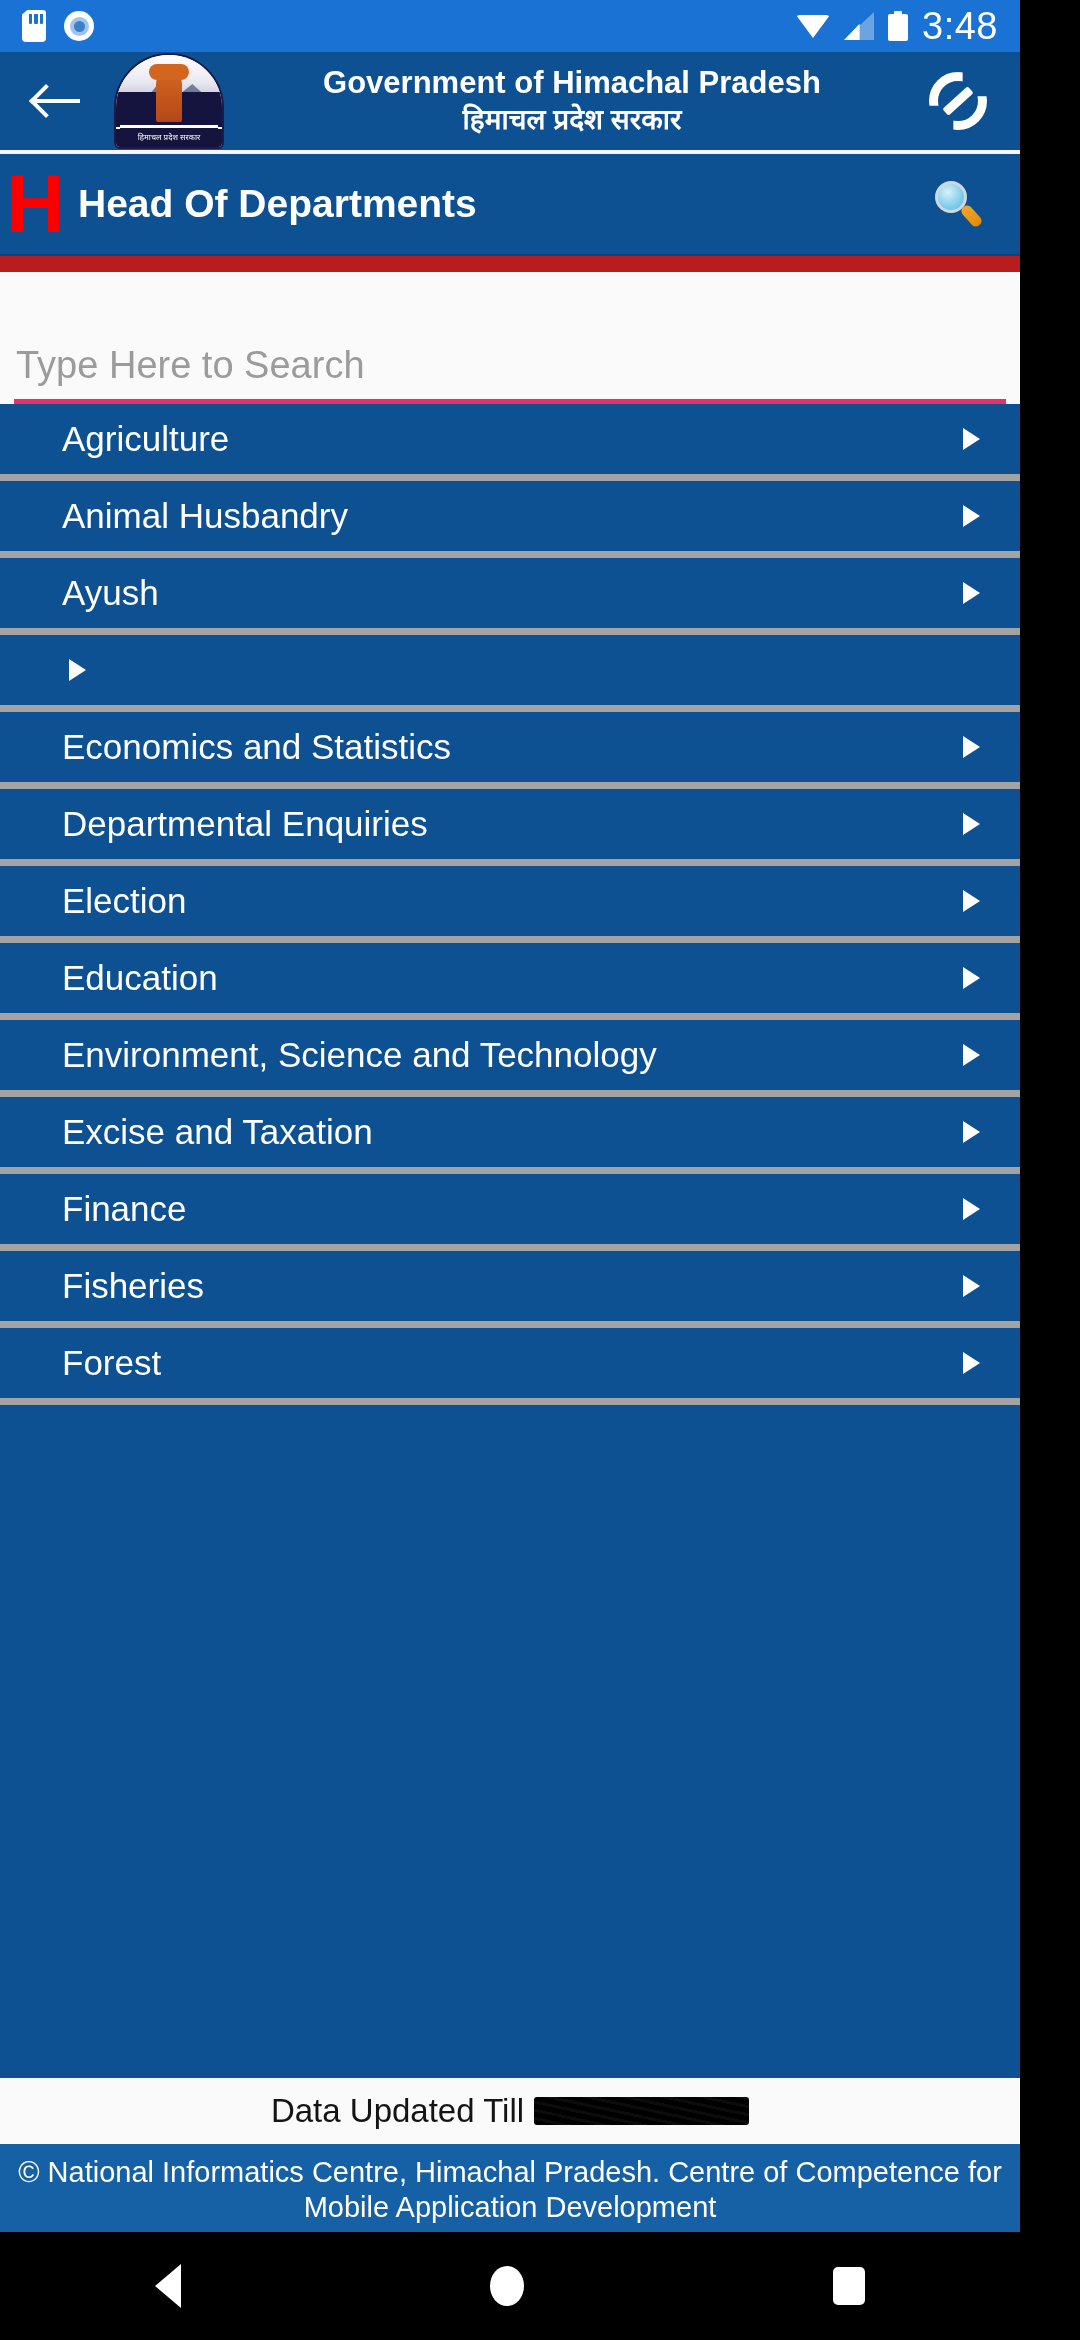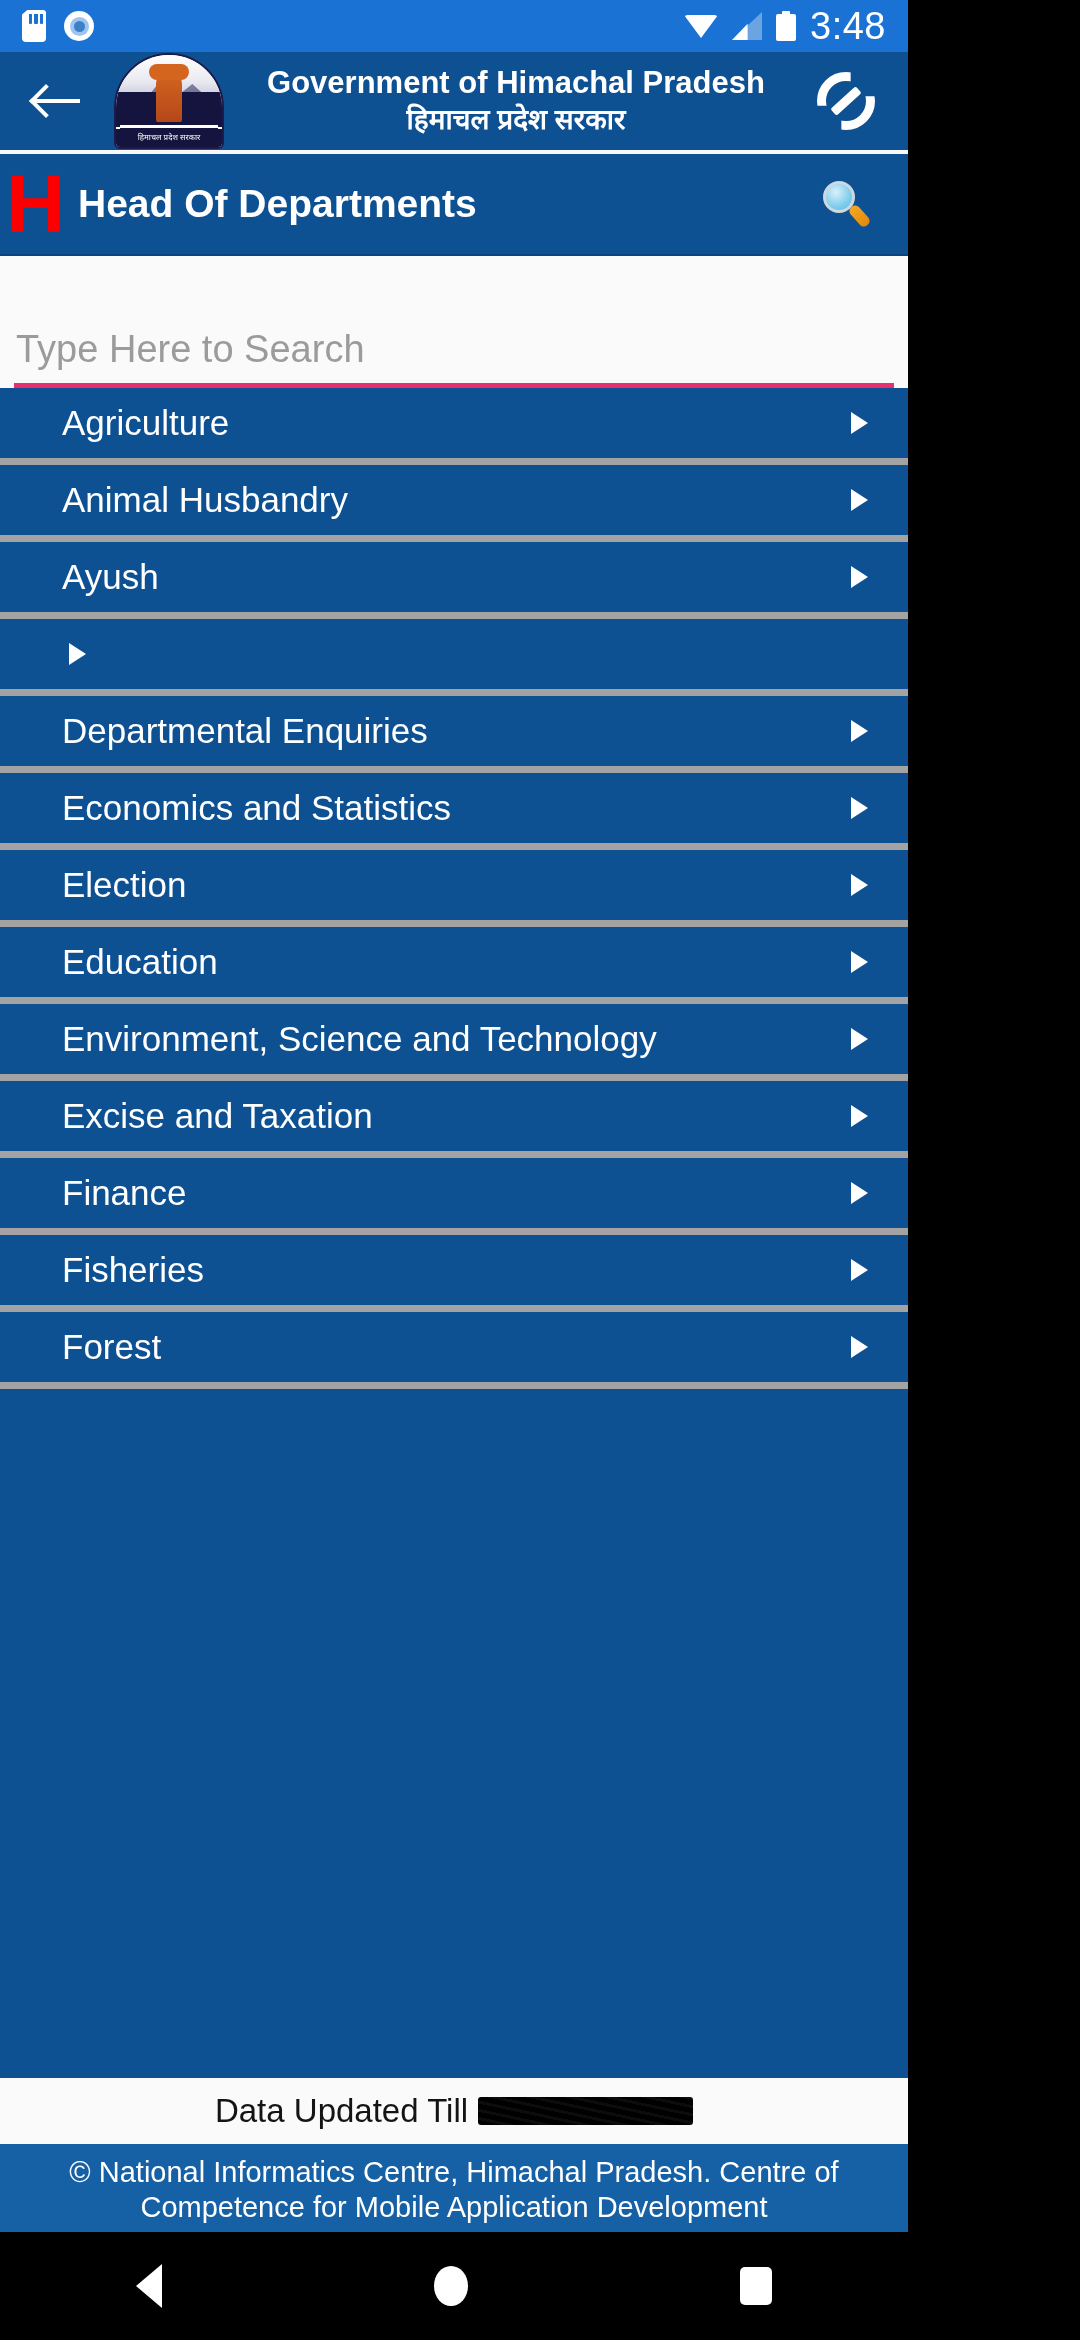--- a/index.html
+++ b/index.html
@@ -4,21 +4,21 @@
 <style>
   * { margin:0; padding:0; box-sizing:border-box; }
   html, body {
     width:1080px; height:2340px;
     background:#000;
     font-family:"Liberation Sans", sans-serif;
     overflow:hidden;
   }
   #screen {
     position:relative;
-    width:908px; height:2340px;
+    width:1020px; height:2340px;
     display:flex; flex-direction:column;
     background:#b91c1c;
   }
 
   
   .status-bar {
     height:52px; flex:0 0 52px;
     background:#1a73d4;
     display:flex; align-items:center;
     padding:0 22px;
@@ -206,21 +206,21 @@
     background:linear-gradient(#f5a623, #e08a0d);
     border-radius:5px;
     transform:rotate(-42deg);
   }
 
   
   .search-wrap {
     flex:0 0 132px; height:132px;
     background:#fafafa;
     padding:0 14px;
-    display:flex; flex-direction:column; justify-content:flex-end;
+    display:flex; flex-direction:column; justify-content:flex-end;margin-top:16px;
   }
   .search-input {
     width:100%; border:none; outline:none;
     background:transparent;
     font-family:"Liberation Sans", sans-serif;
     font-size:38px; color:#222;
     padding:0 0 12px 2px;
     border-bottom:5px solid #e8306e;
   }
   .search-input::placeholder { color:#9b9b9b; }
@@ -396,27 +396,27 @@
         <span class="dept-arrow">
           <i></i>
         </span>
       </div>
       <div class="dept-row">
         <span class="dept-arrow">
           <i></i>
         </span>
       </div>
       <div class="dept-row">
+        <span class="dept-label">Economics and Statistics</span>
+        <span class="dept-arrow">
+          <i></i>
+        </span>
+      </div>
+      <div class="dept-row">
         <span class="dept-label">Departmental Enquiries</span>
-        <span class="dept-arrow">
-          <i></i>
-        </span>
-      </div>
-      <div class="dept-row">
-        <span class="dept-label">Economics and Statistics</span>
         <span class="dept-arrow">
           <i></i>
         </span>
       </div>
       <div class="dept-row">
         <span class="dept-label">Election</span>
         <span class="dept-arrow">
           <i></i>
         </span>
       </div>

